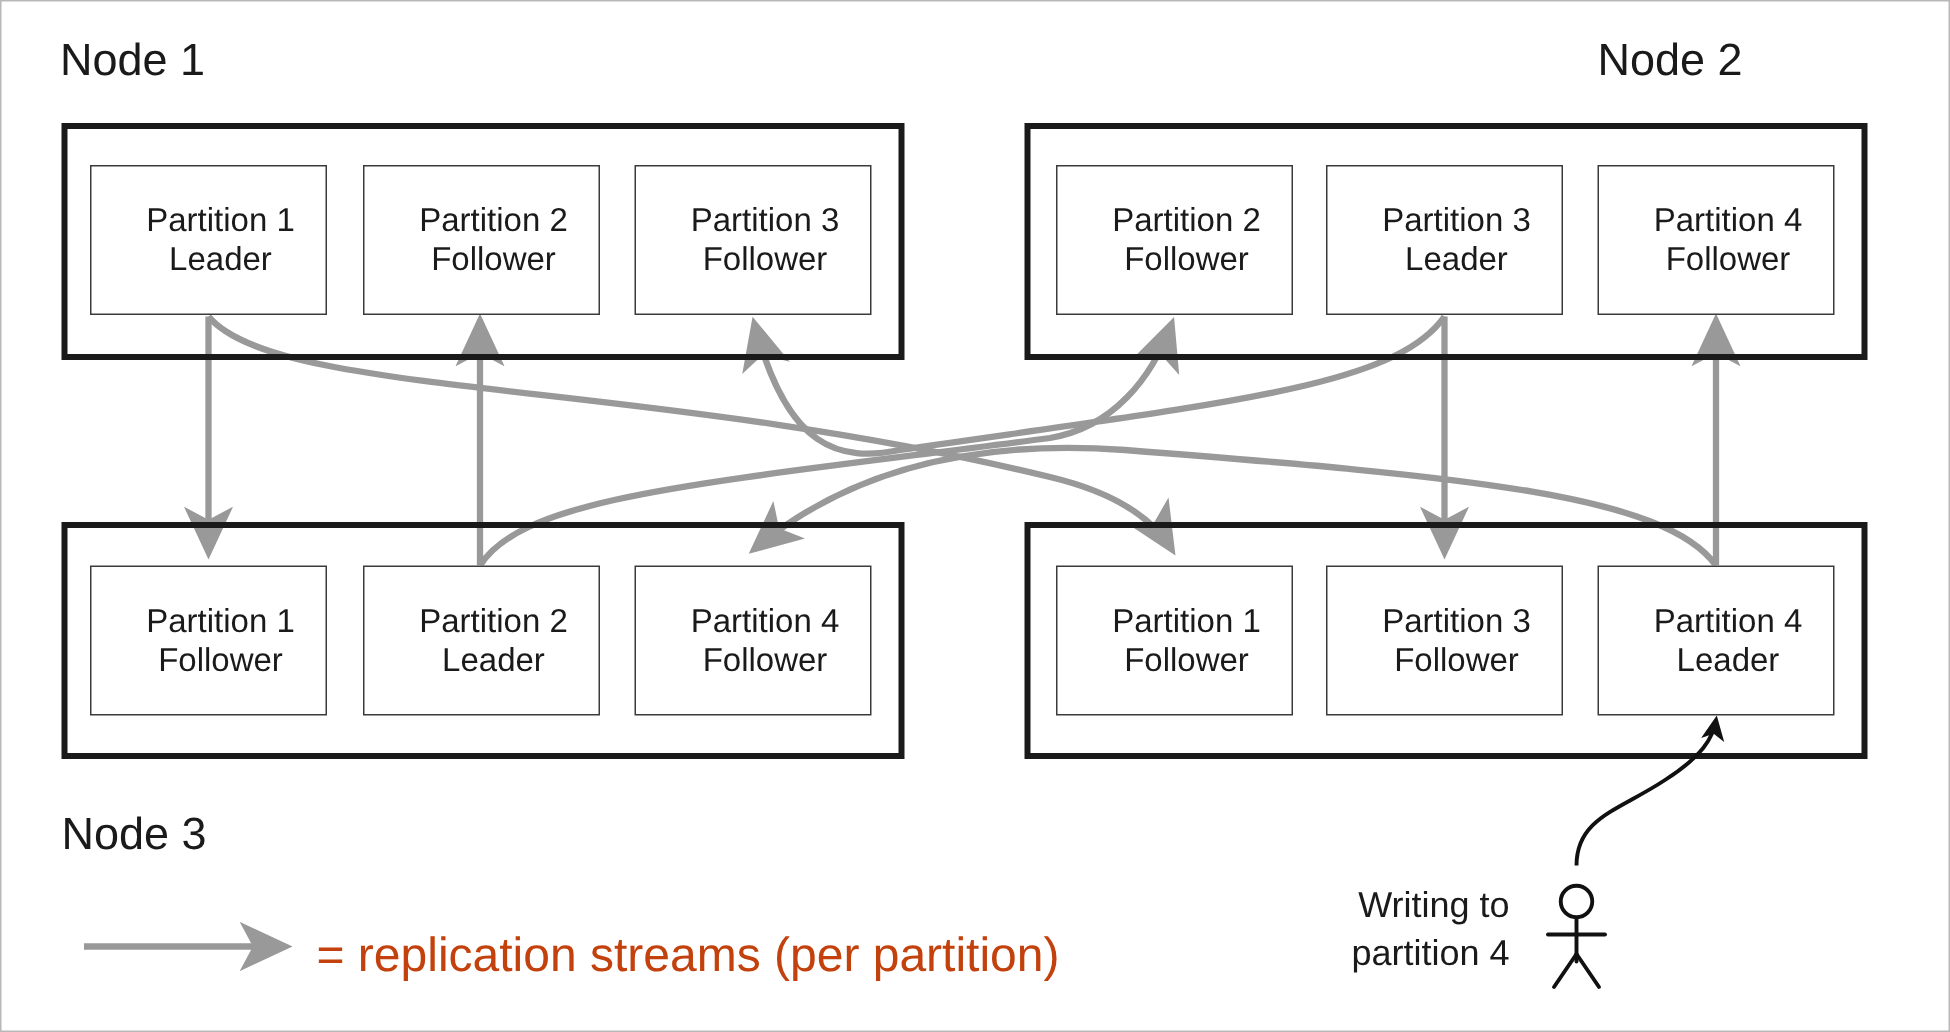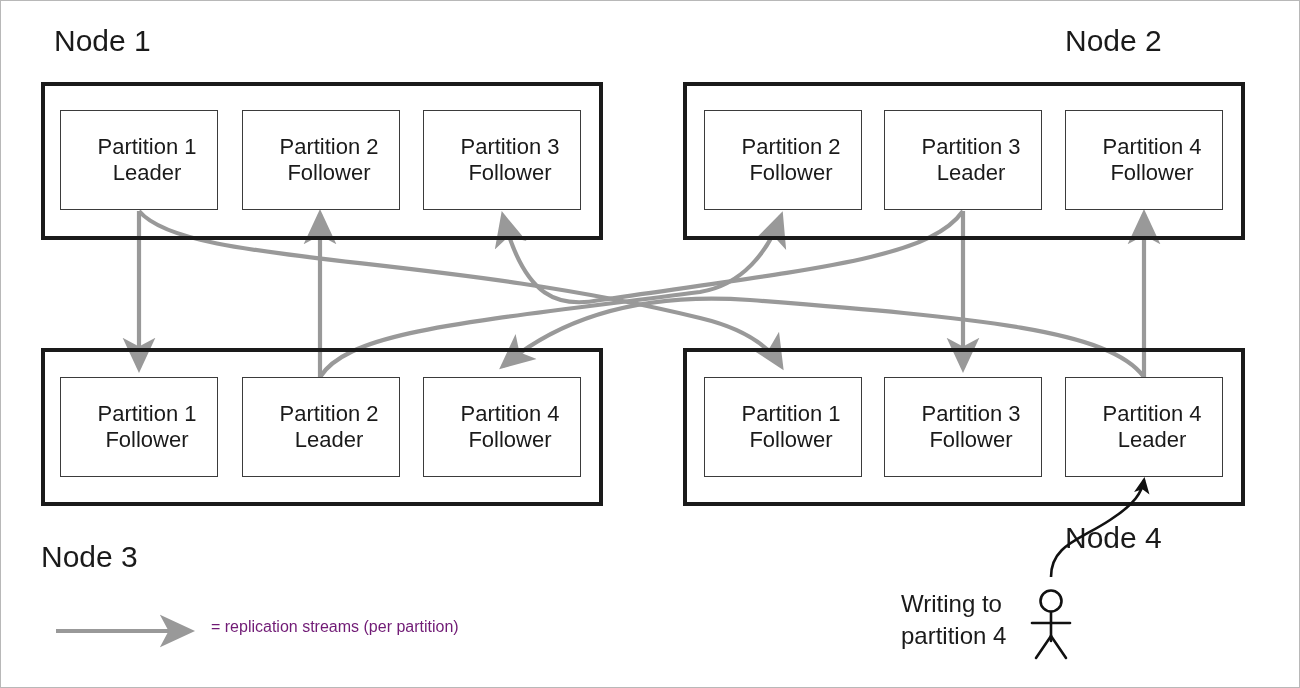--- a/index.html
+++ b/index.html
@@ -61,22 +61,22 @@
     line-height: 1.18;
   }
   .partition-box .pline {
     font-size: 22px;
     color: #1a1a1a;
     white-space: nowrap;
     margin-left: 16px;
   }
   .legend-text {
     position: absolute;
-    font-size: 16px;
-    color: #701a75;
+    font-size: 32px;
+    color: #c2410c;
     white-space: nowrap;
   }
   .writer-text {
     position: absolute;
     font-size: 24px;
     color: #1a1a1a;
     line-height: 1.35;
     text-align: left;
     white-space: nowrap;
   }
@@ -111,21 +111,21 @@
       <path d="M963,211 L963,368"></path>
 
       <path d="M963,211 C 930,258 820,268 600,300 C 560,308 525,300 503,216"></path>
 
       <path d="M1144,377 L1144,214"></path>
 
       <path d="M1144,377 C 1110,330 980,318 750,300 C 640,292 560,318 503,366"></path>
     </g>
   </svg>
 
-  <div class="node-label" style="left:54px; top:24px;">Node 1</div>
+  <div class="node-label" style="left:40px; top:24px;">Node 1</div>
   <div class="node-box" style="left:41px; top:82px; width:562px; height:158px;"></div>
   <div class="partition-box" style="left:60px; top:110px; width:158px; height:100px;">
     <span class="pline">Partition 1</span>
     <span class="pline">Leader</span>
   </div>
   <div class="partition-box" style="left:242px; top:110px; width:158px; height:100px;">
     <span class="pline">Partition 2</span>
     <span class="pline">Follower</span>
   </div>
   <div class="partition-box" style="left:423px; top:110px; width:158px; height:100px;">
@@ -169,21 +169,20 @@
     <span class="pline">Follower</span>
   </div>
   <div class="partition-box" style="left:884px; top:377px; width:158px; height:100px;">
     <span class="pline">Partition 3</span>
     <span class="pline">Follower</span>
   </div>
   <div class="partition-box" style="left:1065px; top:377px; width:158px; height:100px;">
     <span class="pline">Partition 4</span>
     <span class="pline">Leader</span>
   </div>
-  <div class="node-label right" style="left:1065px; top:521px; width:180px;">Node 4</div>
 
   <svg class="layer" viewBox="0 0 1300 688" xmlns="http://www.w3.org/2000/svg">
 
     <path d="M1051,577 C 1051,545 1080,540 1110,520 C 1135,504 1142,492 1144,480" stroke="#111111" stroke-width="2.6" fill="none" marker-end="url(#arrowBlack2)"></path>
     <defs>
       <marker id="arrowBlack2" markerWidth="7" markerHeight="7" refX="5.2" refY="3.5" orient="auto" markerUnits="strokeWidth">
         <path d="M0,0.5 L6.4,3.5 L0,6.5 L1.6,3.5 Z" fill="#111111"></path>
       </marker>
     </defs>
 
@@ -200,18 +199,18 @@
       <defs>
         <marker id="arrowGrayLegend" markerWidth="9" markerHeight="9" refX="7.2" refY="4.5" orient="auto" markerUnits="strokeWidth">
           <path d="M0,0.6 L8.4,4.5 L0,8.4 L2.1,4.5 Z" fill="#999999"></path>
         </marker>
       </defs>
     </g>
   </svg>
 
   <div class="legend-text" style="left:211px; top:618px;">= replication streams (per partition)</div>
 
-  <div class="writer-text" style="left:901px; top:588px;">
+  <div class="writer-text" style="left:901px; top:588px;text-align:right;">
     <div>Writing to</div>
     <div>partition 4</div>
   </div>
 
 </div>
 
 </body></html>

